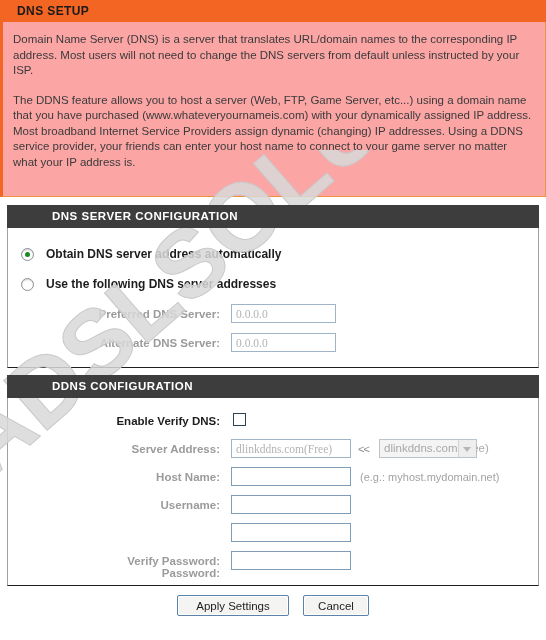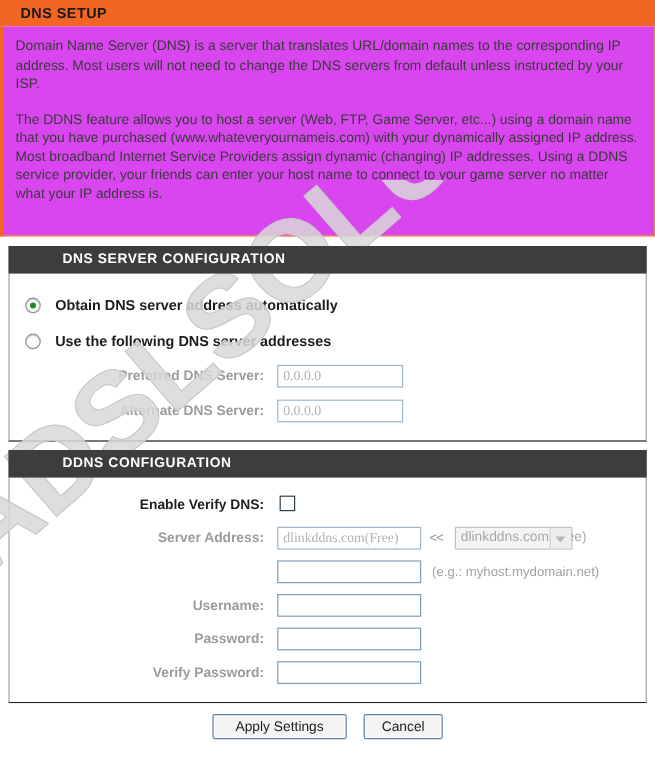--- a/index.html
+++ b/index.html
@@ -60,21 +60,21 @@
   }
 
   
   .desc-panel {
     position: absolute;
     left: 0;
     top: 22px;
     width: 546px;
     height: 175px;
     box-sizing: border-box;
-    background: #d946ef;
+    background: #fca5a5;
     border-left: 3px solid #f26522;
     border-right: 1px solid #f0913f;
     border-bottom: 1px solid #f0913f;
     z-index: 2;
   }
   .desc-inner {
     padding: 10px 13px 0 10px;
     font-size: 11.5px;
     line-height: 15.5px;
     color: #3a3a3a;
@@ -336,31 +336,32 @@
       <span class="f-label dim" style="left:0; width:212px;">Server Address:</span>
       <input class="f-input dim" style="left: 223px; width: 120px;" type="text" disabled="" value="dlinkddns.com(Free)">
       <span class="arrows" style="left:350px;">&lt;&lt;</span>
       <div class="f-select" style="left:371px; width:98px;">
         <span>dlinkddns.com(Free)</span>
         <span class="arrow-box"></span>
       </div>
     </div>
 
     <div class="form-row" style="top:69px;">
+      <span class="f-label dim" style="left:0; width:212px;">Host Name:</span>
       <input class="f-input" style="left: 223px; width: 120px;" type="text" disabled="" value="">
       <span class="hint" style="left:352px;">(e.g.: myhost.mydomain.net)</span>
     </div>
 
     <div class="form-row" style="top:97px;">
       <span class="f-label dim" style="left:0; width:212px;">Username:</span>
       <input class="f-input" style="left: 223px; width: 120px;" type="text" disabled="" value="">
     </div>
 
     <div class="form-row" style="top:125px;">
-      <span class="f-label dim" style="left:0; width:212px;">Password:</span>
+      <span class="f-label dim" style="left:0; width:212px;margin-top:40px;">Password:</span>
       <input class="f-input" style="left: 223px; width: 120px;" type="text" disabled="" value="">
     </div>
 
     <div class="form-row" style="top:153px;">
       <span class="f-label dim" style="left:0; width:212px;">Verify Password:</span>
       <input class="f-input" style="left: 223px; width: 120px;" type="text" disabled="" value="">
     </div>
   </div>
 
   <div class="footer">

